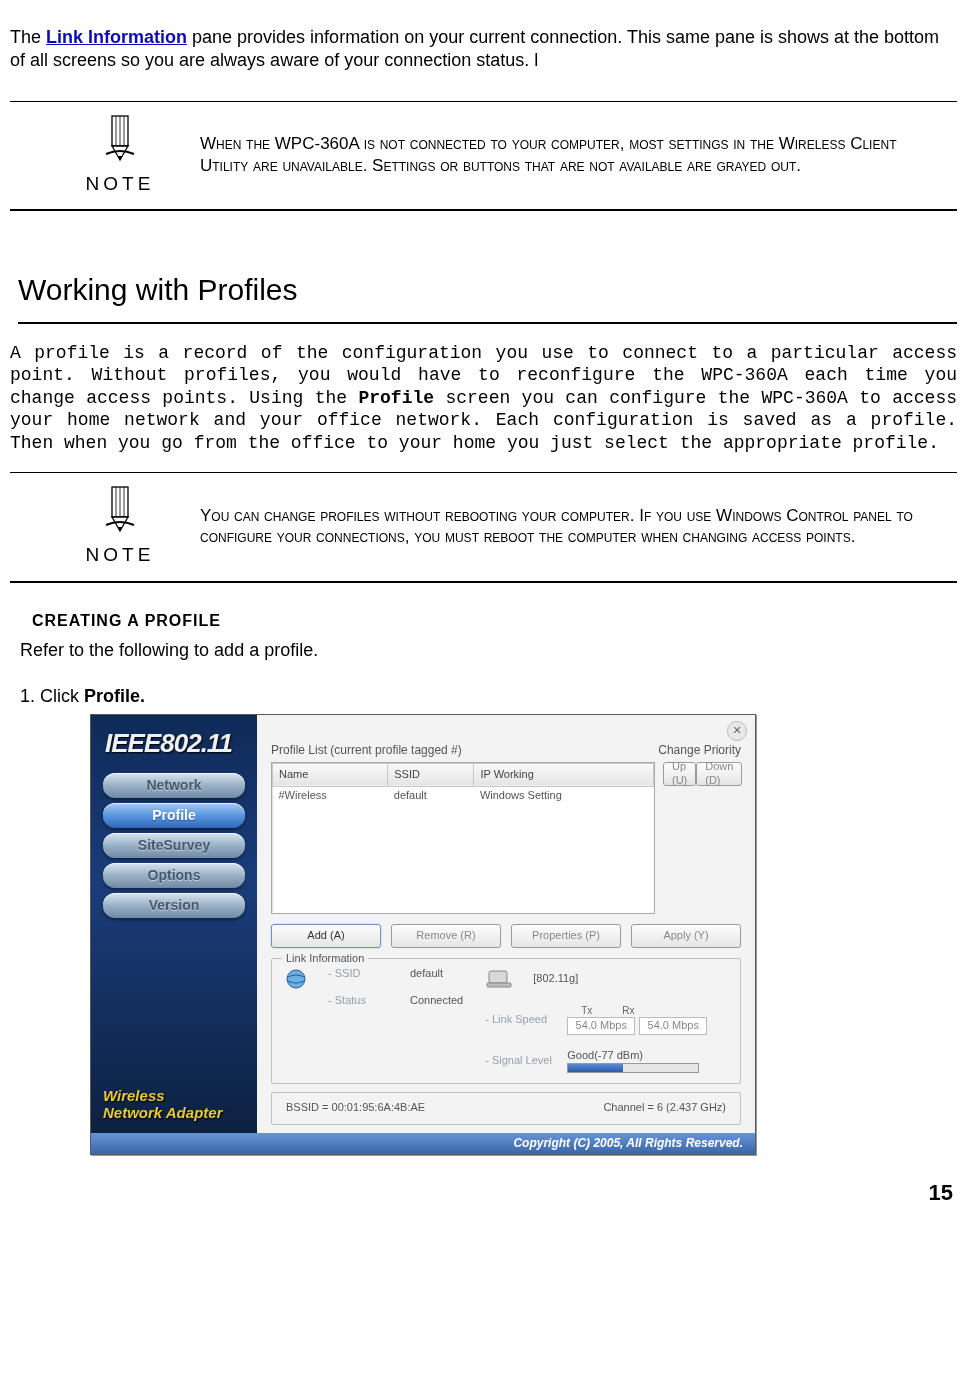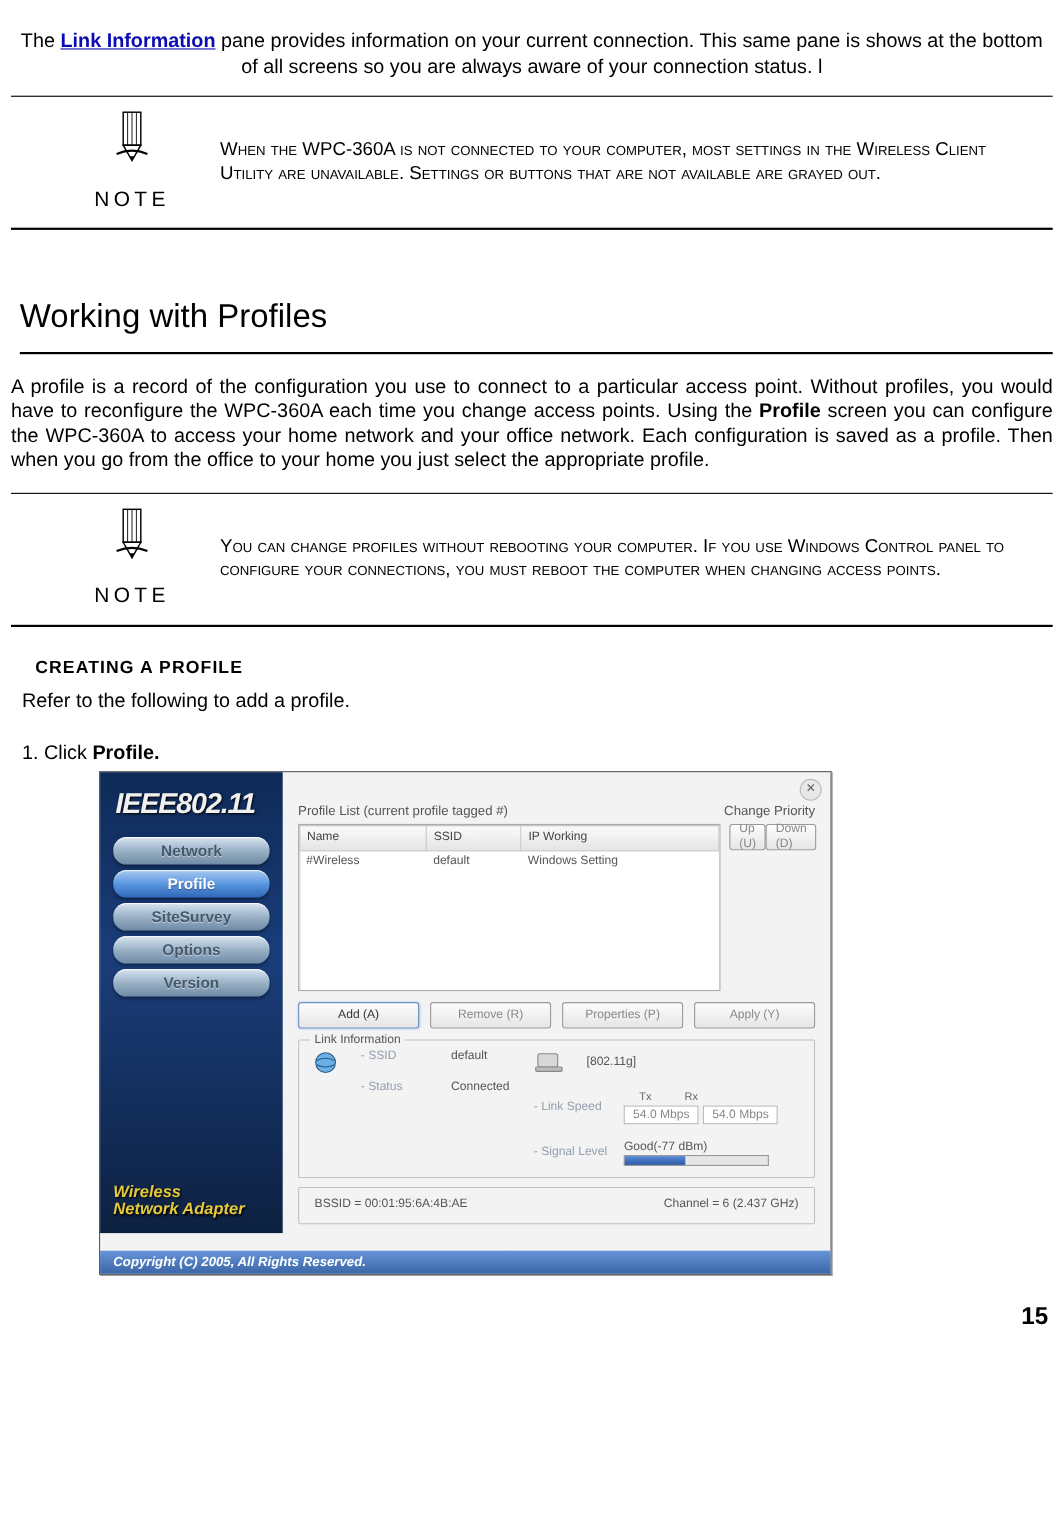--- a/index.html
+++ b/index.html
@@ -4,39 +4,39 @@
 <style>
   body {
     font-family: Arial, Helvetica, sans-serif;
     margin: 0;
     padding: 8px 10px 20px 10px;
     width: 947px;
     font-size: 18px;
     line-height: 1.25;
     color: #000;
   }
-  .intro { margin-bottom: 16px; text-align: center; }
+  .intro { margin-bottom: 30px; }
   a.link { color: #0b0bb5; text-decoration: underline; font-weight: bold; }
   .rule-thin { border-top: 1px solid #000; margin: 0; }
   .rule-thick { border-top: 2px solid #000; margin: 0; }
   .note-block { display: flex; align-items: center; padding: 12px 0 14px 40px; }
   .note-block .note-left { width: 140px; text-align: center; }
   .note-block .note-text { flex: 1; padding: 0 40px 0 10px; font-size: 17px; }
-  .note-label { font-family: Arial, Helvetica, sans-serif; letter-spacing: 4px; font-size: 19px; margin-top: 16px; }
+  .note-label { font-family: Arial, Helvetica, sans-serif; letter-spacing: 4px; font-size: 19px; margin-top: 4px; }
   .pencil-icon svg { width: 42px; height: 48px; }
   .sc { font-variant: small-caps; }
   h1.section {
     font-family: Arial, Helvetica, sans-serif;
     font-size: 30px;
     font-weight: normal;
     margin: 60px 0 0 8px;
     padding-bottom: 13px;
     border-bottom: 2px solid #000;
   }
-  .para { text-align: justify; margin: 18px 0; }
+  .para { text-align: justify; margin: 18px 0; font-family: Liberation Mono, monospace; }
   .subhead {
     font-weight: bold;
     letter-spacing: 1px;
     margin: 28px 0 8px 22px;
     font-size: 16px;
   }
   .subintro { margin: 6px 0 24px 10px; }
   ol.steps { margin: 0 0 0 0; padding-left: 30px; }
   ol.steps li { margin-bottom: 6px; }
   .page-num { text-align: right; font-weight: bold; font-size: 22px; margin-top: 24px; padding-right: 4px; }
@@ -144,23 +144,22 @@
   .li-row { display: flex; align-items: center; gap: 8px; }
   .li-label { color: #93a0ae; width: 74px; }
   .smbox { border: 1px solid #bbb; background: #fff; padding: 1px 4px; min-width: 58px; text-align: center; color: #888; }
   .signal-bar { width: 130px; height: 8px; border: 1px solid #999; background: #e6e6e6; }
   .signal-fill { width: 42%; height: 100%; background: linear-gradient(#5c8bd6,#2b5aa7); }
   .globe-icon, .pc-icon { width: 28px; height: 24px; }
   .bssid-row { display: flex; justify-content: space-between; padding: 0 4px; }
   .copyright-bar {
     background: linear-gradient(#6694d6,#3b66a8);
     color: #fff; font-style: italic; font-weight: bold;
-    font-size: 12px; 
+    font-size: 12px; text-align: right;
     padding: 3px 12px;
-    margin-top: 16px;
   }
 </style>
 </head>
 <body>
 
 <p class="intro">
   <span>The </span><a href="#" class="link">Link Information</a><span> pane provides information on your current connection. This same pane is shows at the bottom of all screens so you are always aware of your connection status. l</span>
 </p>
 
 <div class="rule-thin"></div>

